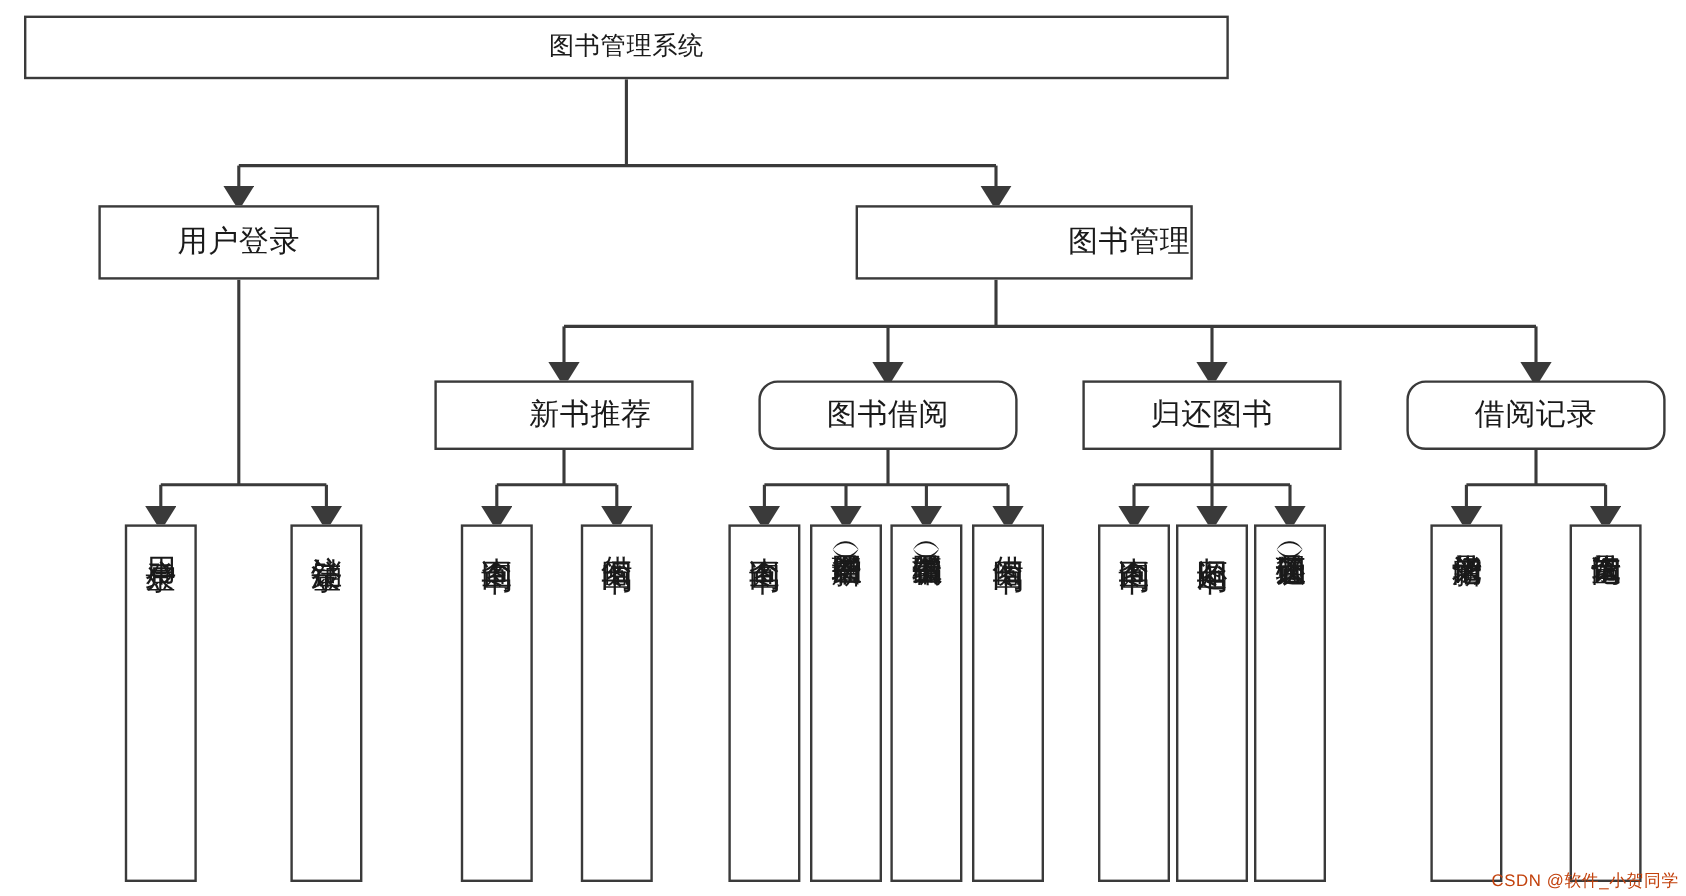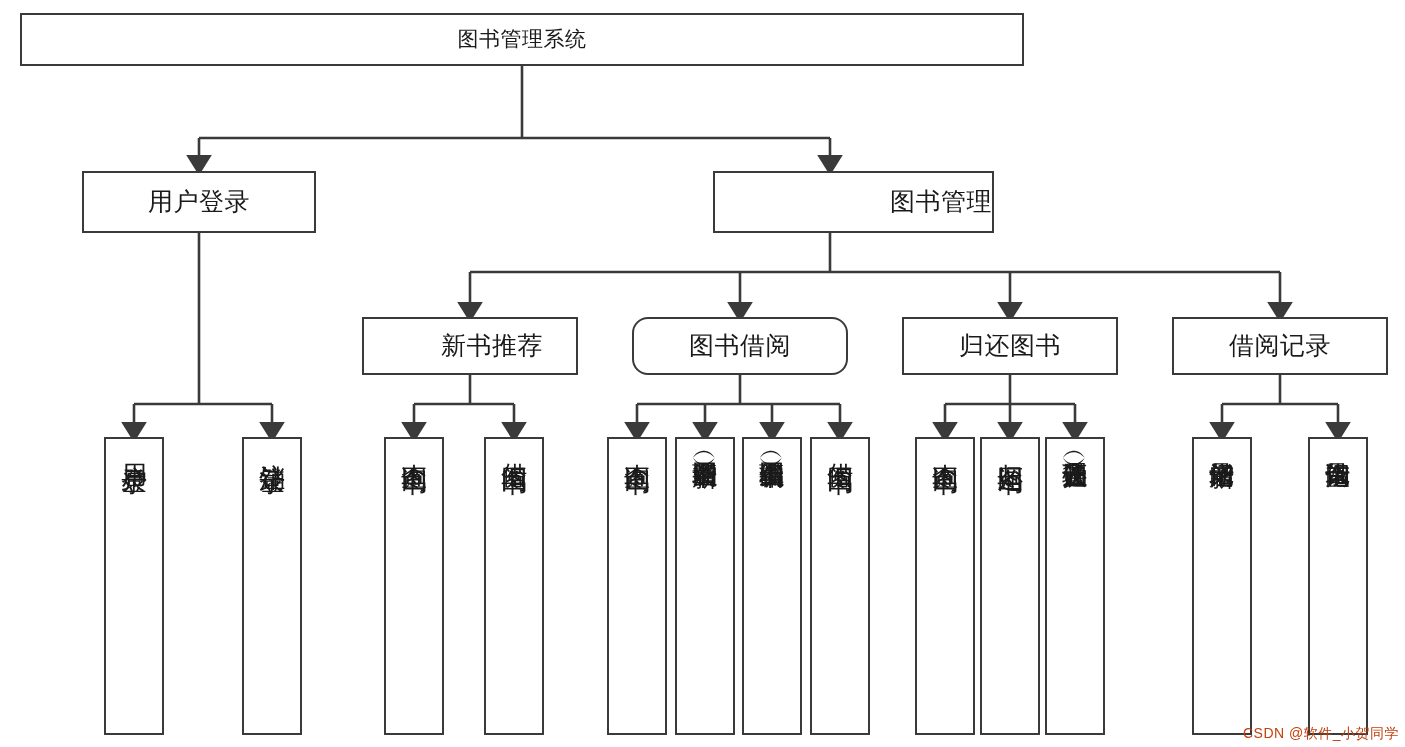--- a/index.html
+++ b/index.html
@@ -142,21 +142,21 @@
 
   <div class="node horiz" style="left:362px; top:317px; width:216px; height:58px;padding-left:44px;">
     <span class="label">新书推荐</span>
   </div>
   <div class="node horiz" style="left:632px; top:317px; width:216px; height:58px;border-radius:16px;">
     <span class="label">图书借阅</span>
   </div>
   <div class="node horiz" style="left:902px; top:317px; width:216px; height:58px;">
     <span class="label">归还图书</span>
   </div>
-  <div class="node horiz" style="left:1172px; top:317px; width:216px; height:58px;">
+  <div class="node horiz" style="left:1172px; top:317px; width:216px; height:58px;border-radius:16px;">
     <span class="label">借阅记录</span>
   </div>
 
   <div class="node vert" style="left:104px; top:437px; width:60px; height:298px;">
     <span class="label">用户登录</span>
   </div>
   <div class="node vert" style="left:242px; top:437px; width:60px; height:298px;">
     <span class="label">注销登录</span>
   </div>
 

